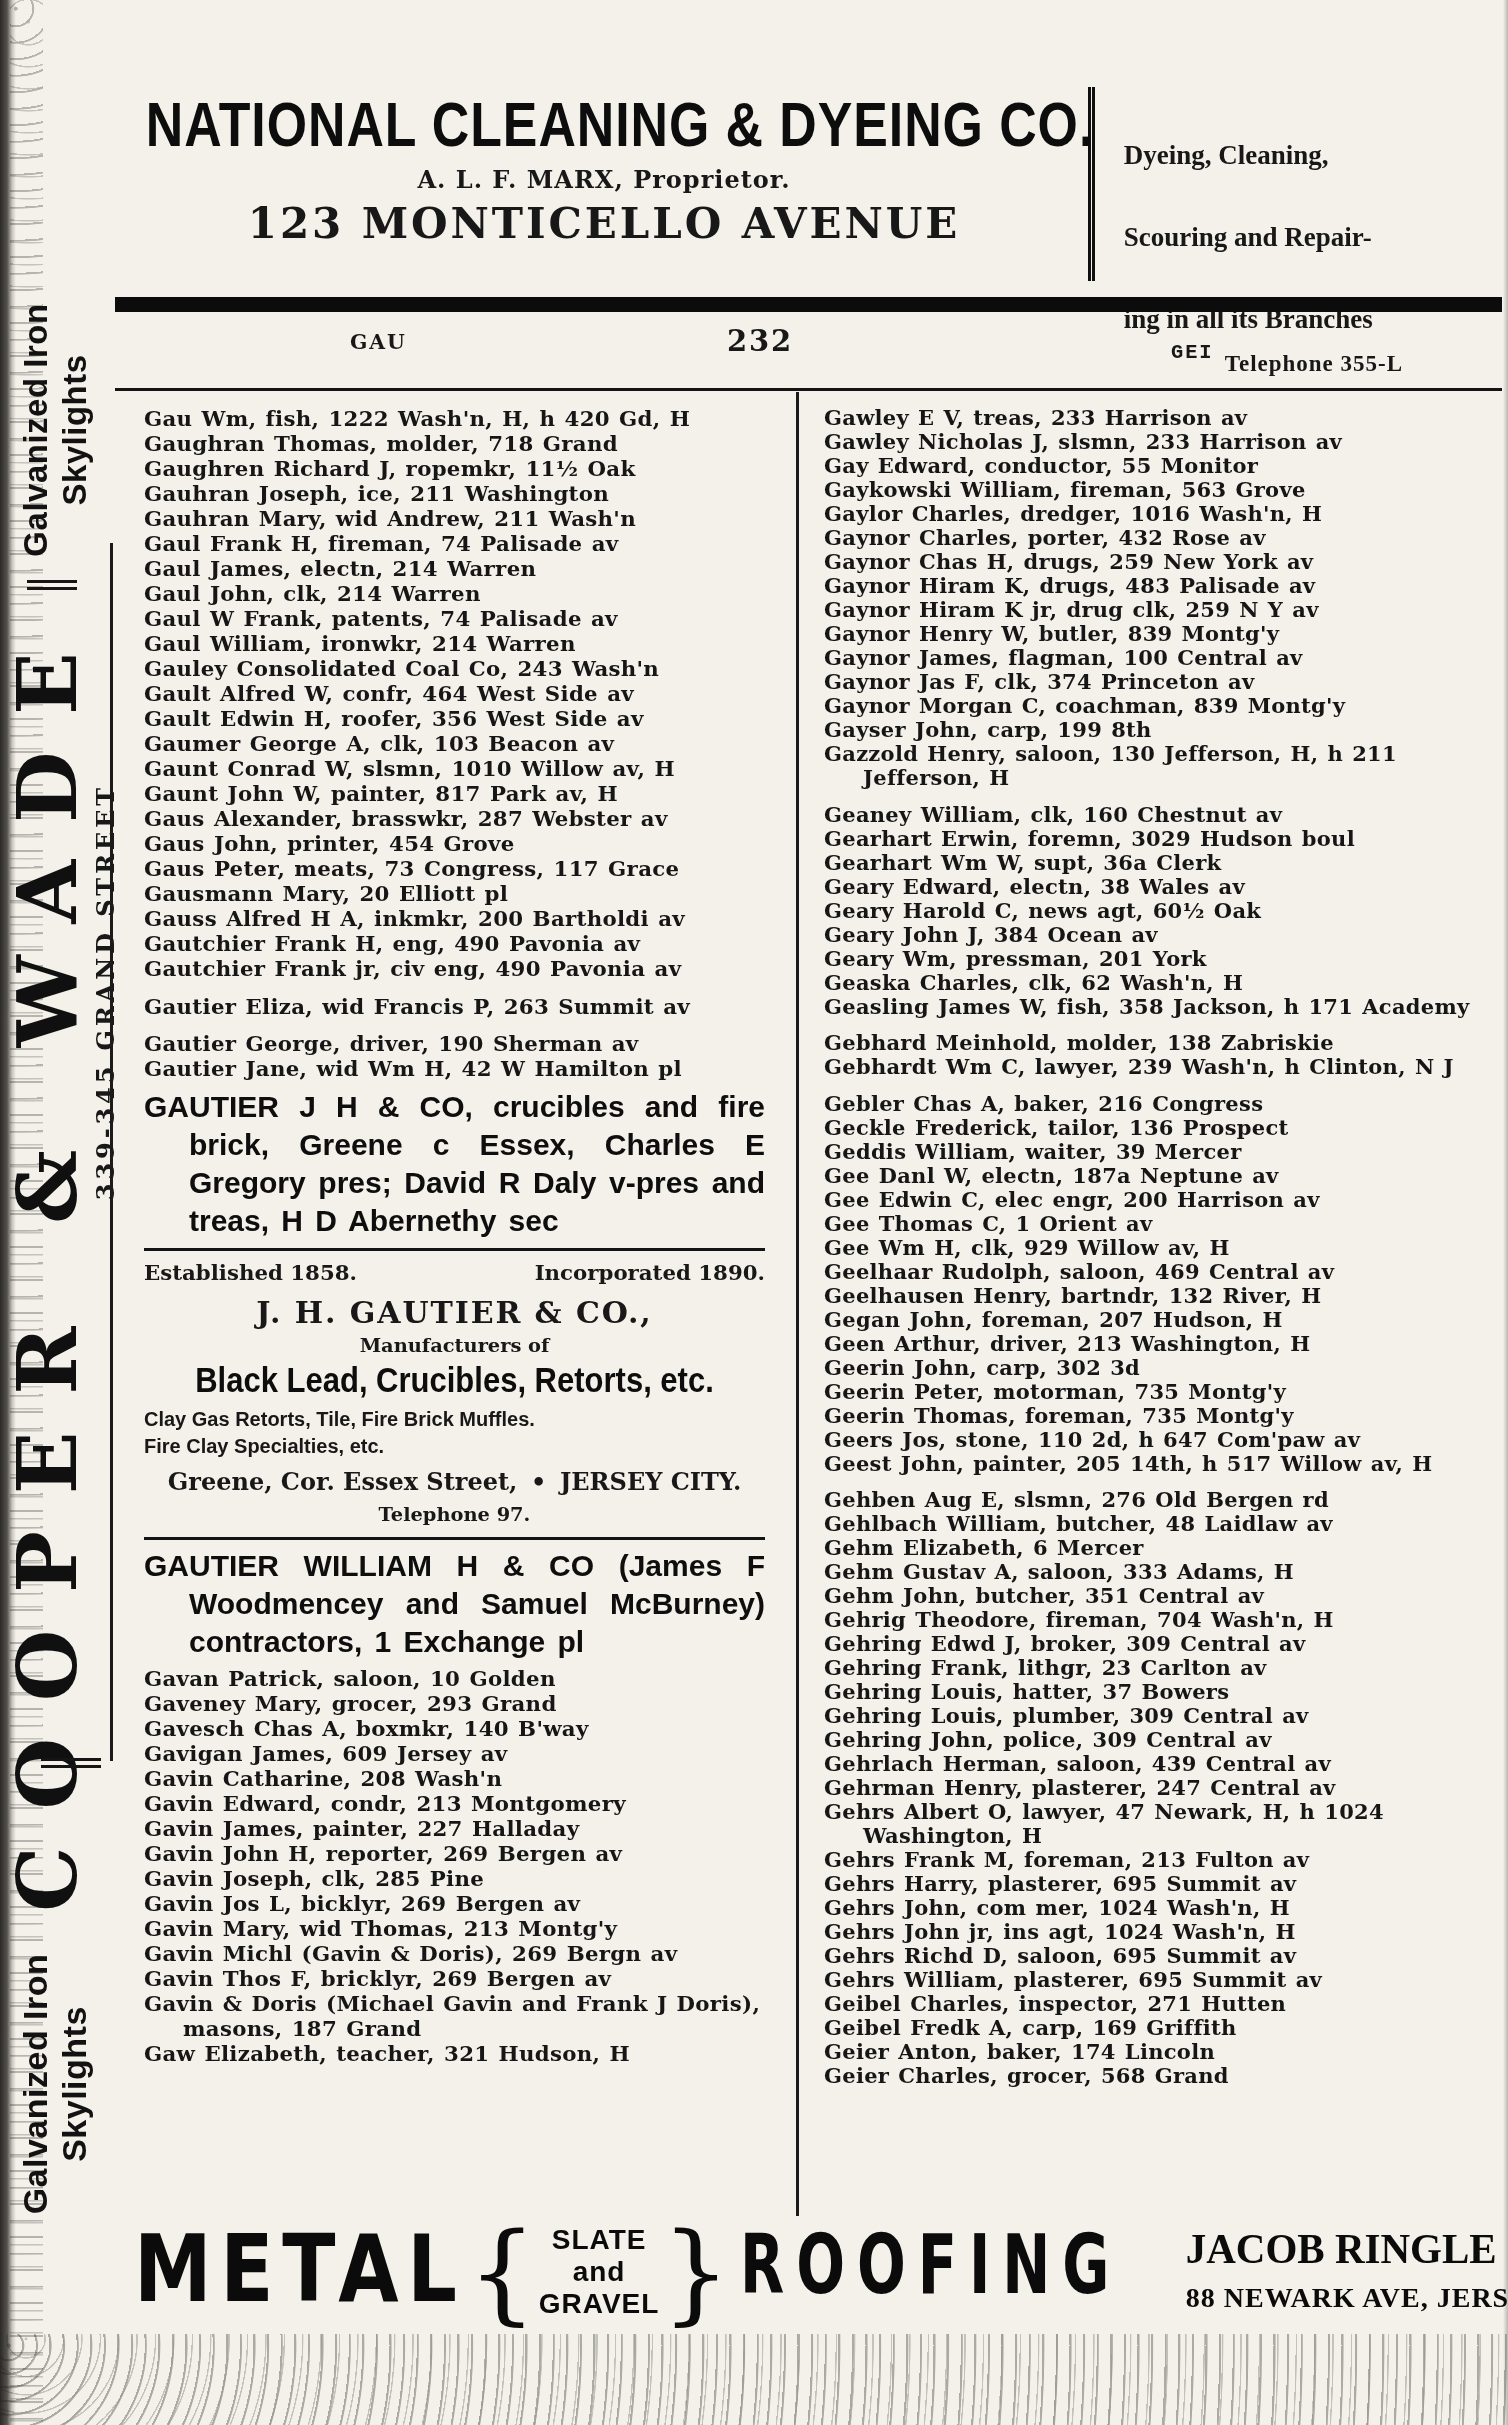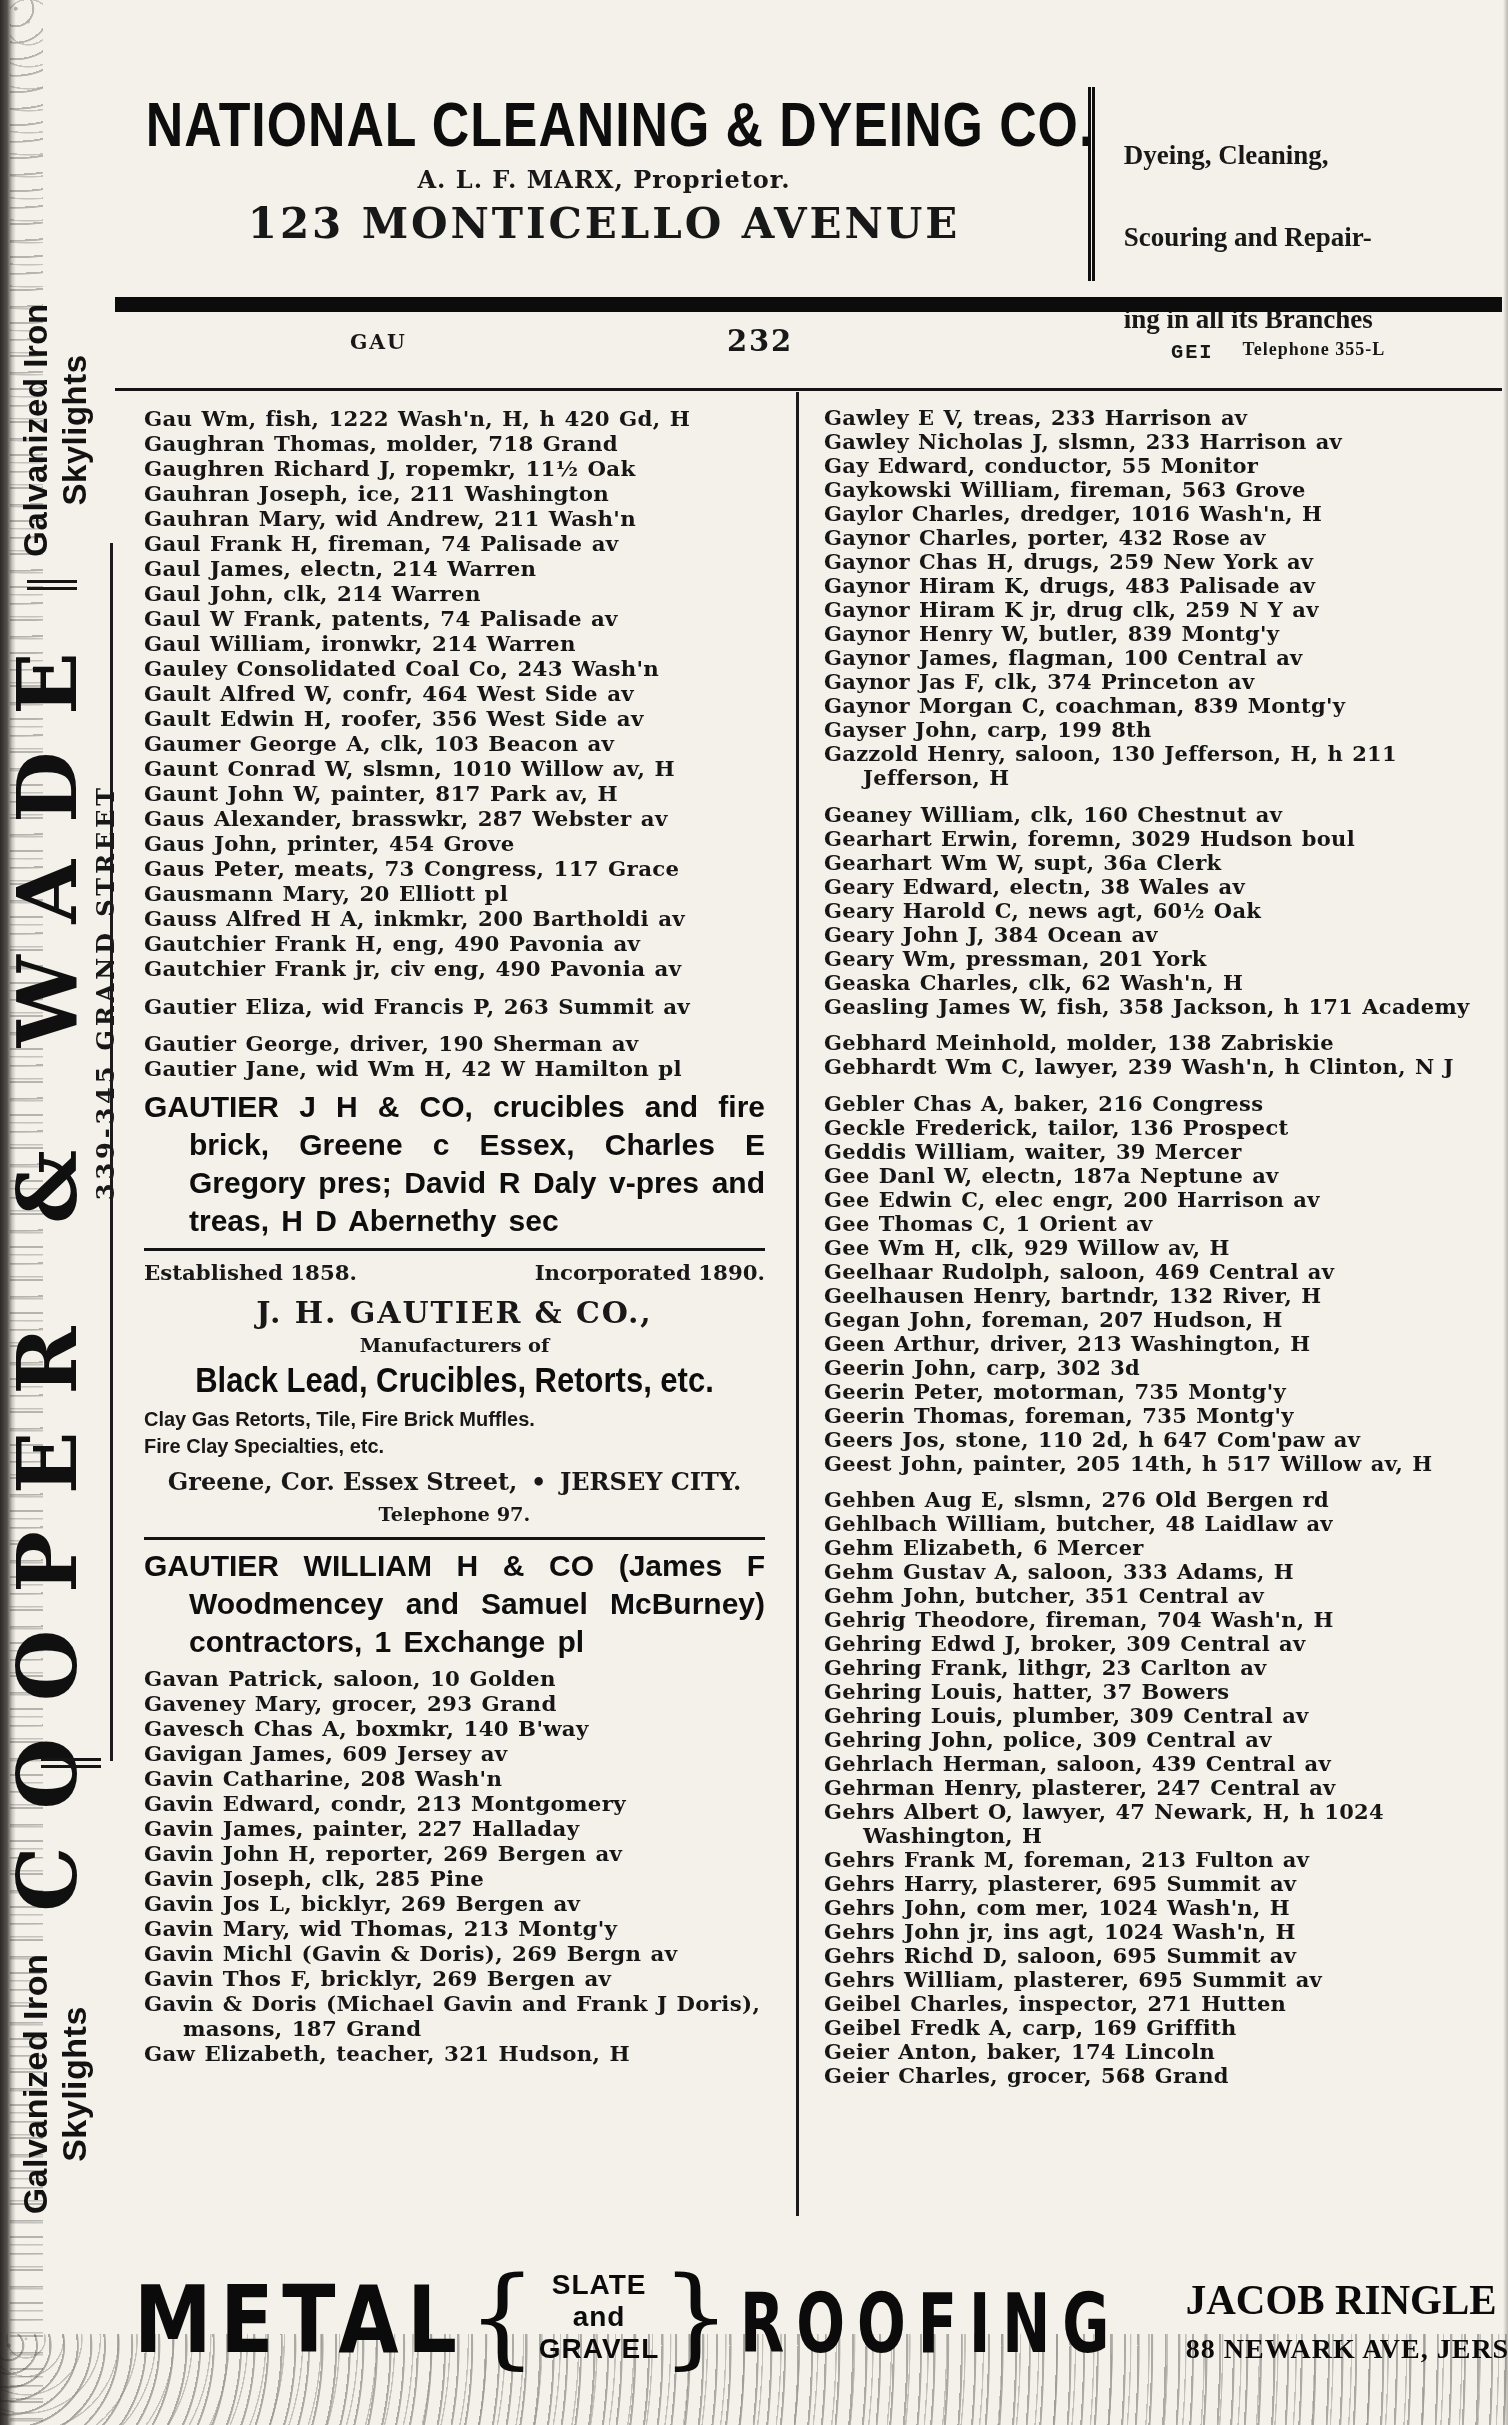--- a/index.html
+++ b/index.html
@@ -57,21 +57,21 @@
   .ha-company {
     display:inline-block; font-family:"Liberation Sans","DejaVu Sans",sans-serif;
     font-weight:bold; font-size:54px; letter-spacing:1px; white-space:nowrap;
     transform:scale(.96,1.18); transform-origin:center top; color:#0d0d0d;
   }
   .ha-prop { font-weight:bold; font-size:24px; margin-top:15.5px; letter-spacing:1px; }
   .ha-addr { font-weight:bold; font-size:42px; margin-top:5.8px; letter-spacing:2.9px; white-space:nowrap; }
   .ha-divider { width:1px; border-left:3.9px solid #0f0f0f; border-right:3.9px solid #0f0f0f; height:194px; margin-left:5.8px; }
   .ha-right { flex:1; padding-left:29px; padding-top:3.9px; font-family:"Liberation Serif",serif; }
   .ha-svc { font-weight:bold; font-size:27px; line-height:36px; white-space:nowrap;margin-top:46px; }
-  .ha-tel { font-weight:bold; font-size:18px; margin-top:2px; text-align:center; letter-spacing:1px; }
+  .ha-tel { font-weight:bold; font-size:23px; margin-top:14px; text-align:center; letter-spacing:1px; }
 
   .thick-rule { position:absolute; left:115px; top:297px; width:1387px; height:14.6px; background:#0c0c0c; }
   .guide-row { position:absolute; left:115px; top:324px; width:1387px; height:39px; font-weight:bold; }
   .g-left  { position:absolute; left:235px; top:5.8px; font-size:20.4px; letter-spacing:1.9px; }
   .g-center{ position:absolute; left:543px; top:0; width:204px; text-align:center; font-size:29px; letter-spacing:1.9px; }
   .g-right { position:absolute; left:1056px; top:17px; font-size:20.4px; letter-spacing:1.9px;font-family:Liberation Mono, monospace; }
   .thin-rule { position:absolute; left:115px; top:388px; width:1387px; height:2.9px; background:#141414; }
 
   
   .columns { position:absolute; left:144px; top:406px; width:1359px; }
@@ -103,21 +103,21 @@
     font-weight:bold; font-size:31px; margin-top:5.8px; transform:scaleY(1.12);
     transform-origin:center; white-space:nowrap; color:#0d0d0d;
   }
   .ab-sub { text-align:left; font-family:"Liberation Sans","DejaVu Sans",sans-serif; font-weight:bold; font-size:20px; line-height:24px; margin-top:2.9px; }
   .ab-sub.first { margin-top:8.7px; }
   .ab-addr { text-align:center; font-weight:bold; font-size:24px; margin-top:8.7px; white-space:nowrap; }
   .ab-addr .dot { padding:0 13.6px; }
   .ab-tel { text-align:center; font-weight:bold; font-size:19.4px; margin-top:6.8px; }
 
   
-  .footer-ad { position:absolute; left:134px; top:2224px; width:1368px; height:141px; display:flex; align-items:flex-end; }
+  .footer-ad { position:absolute; left:134px; top:2224px; width:1368px; height:141px; display:flex; align-items:flex-start; }
   .f-metal {
     font-family:"DejaVu Sans",sans-serif; font-weight:bold; font-size:78px;
     letter-spacing:8.7px; transform:scaleY(1.18); white-space:nowrap; color:#0b0b0b;
   }
   .f-brace { font-family:"DejaVu Serif",serif; font-size:109px; line-height:97px; font-weight:normal; margin:0 1.9px; color:#0b0b0b; }
   .f-slate { display:flex; flex-direction:column; text-align:center;
     font-family:"Liberation Sans","DejaVu Sans",sans-serif; font-weight:bold;
     font-size:28px; line-height:32px; letter-spacing:1px; color:#0b0b0b; }
   .f-roofing {
     font-family:"DejaVu Sans",sans-serif; font-weight:bold; font-size:70px;

